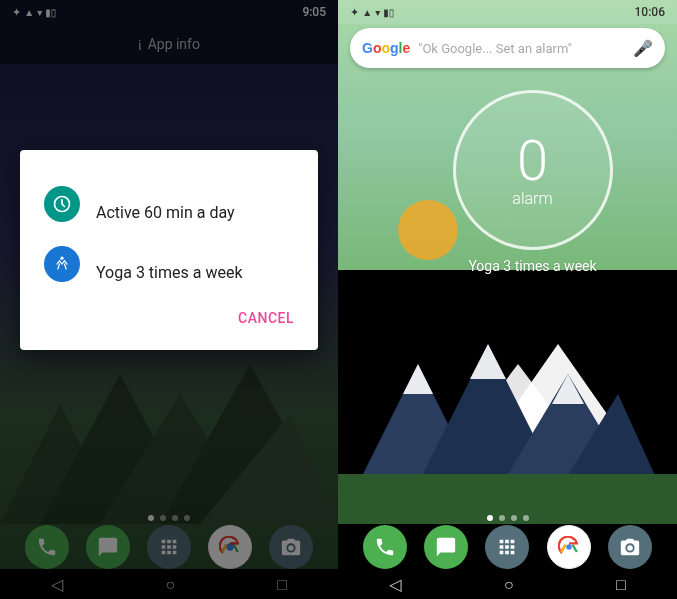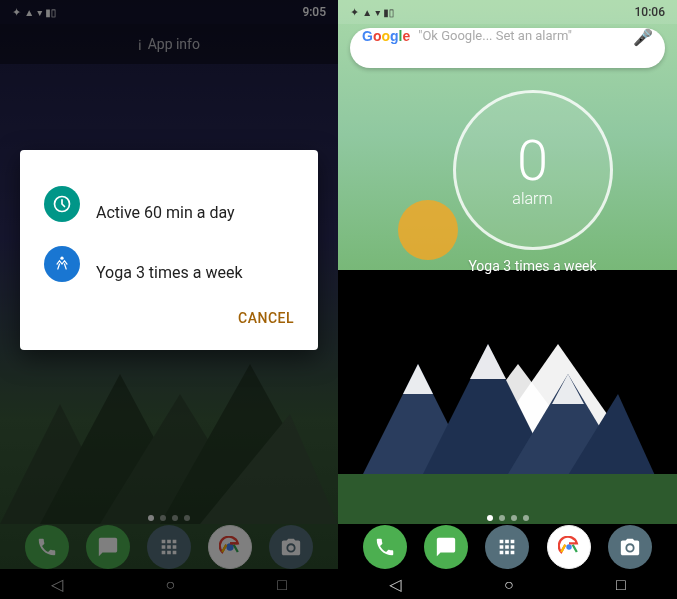--- a/index.html
+++ b/index.html
@@ -129,21 +129,21 @@
       color: #212121;
     }
 
     .dialog-actions {
       display: flex;
       justify-content: flex-end;
       padding: 8px 16px 8px;
     }
 
     .dialog-cancel {
-      color: #a16207;
+      color: #ec4899;
       font-size: 14px;
       font-weight: 500;
       padding: 8px 8px;
       cursor: pointer;
       letter-spacing: 0.5px;
     }
 
     
     .dock-left {
       position: absolute;
@@ -263,20 +263,21 @@
     
     .search-bar {
       position: absolute;
       top: 28px;
       left: 12px;
       right: 12px;
       height: 40px;
       background: white;
       border-radius: 20px;
       display: flex;
+      align-items: center;
       padding: 0 12px;
       gap: 8px;
       z-index: 10;
       box-shadow: 0 2px 4px rgba(0,0,0,0.2);
     }
 
     .g-blue { color: #4285F4; }
     .g-red { color: #EA4335; }
     .g-yellow { color: #FBBC05; }
     .g-green { color: #34A853; }

